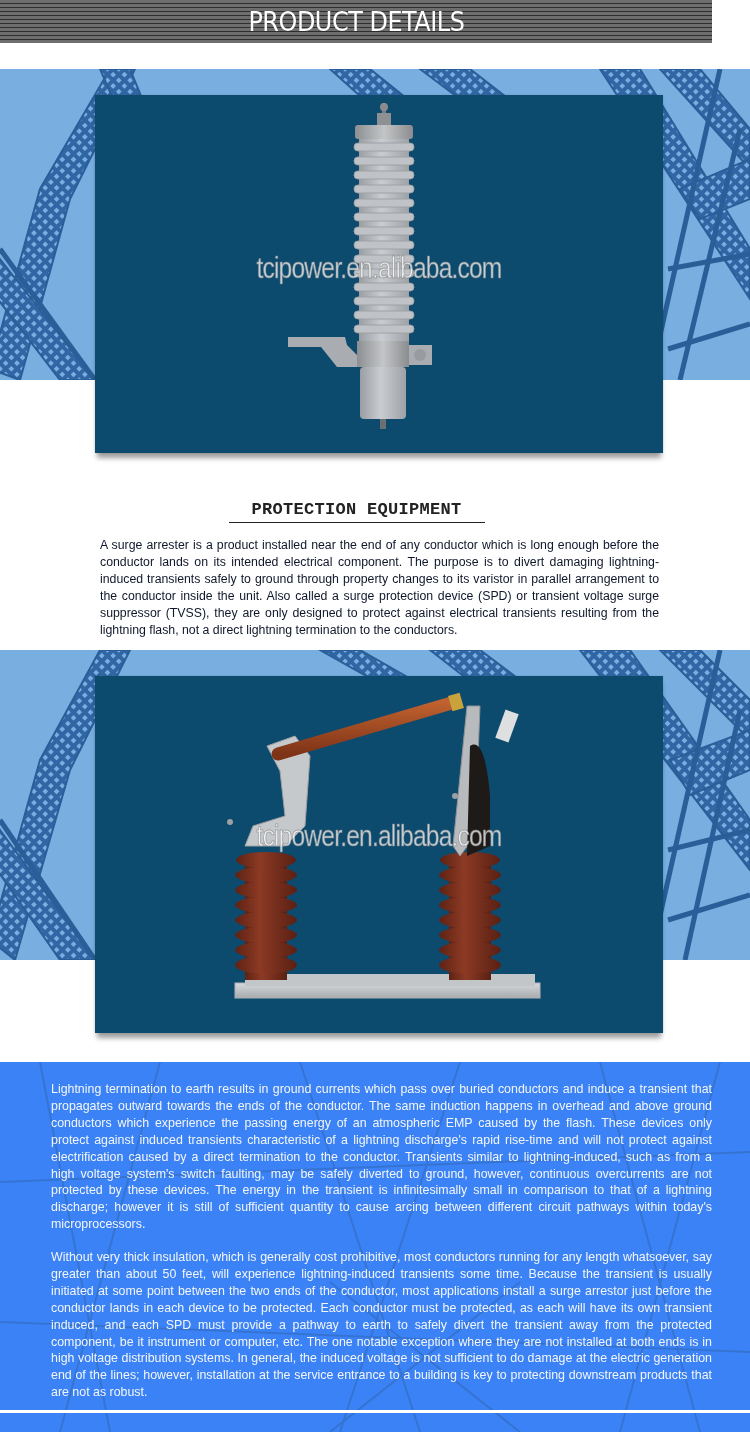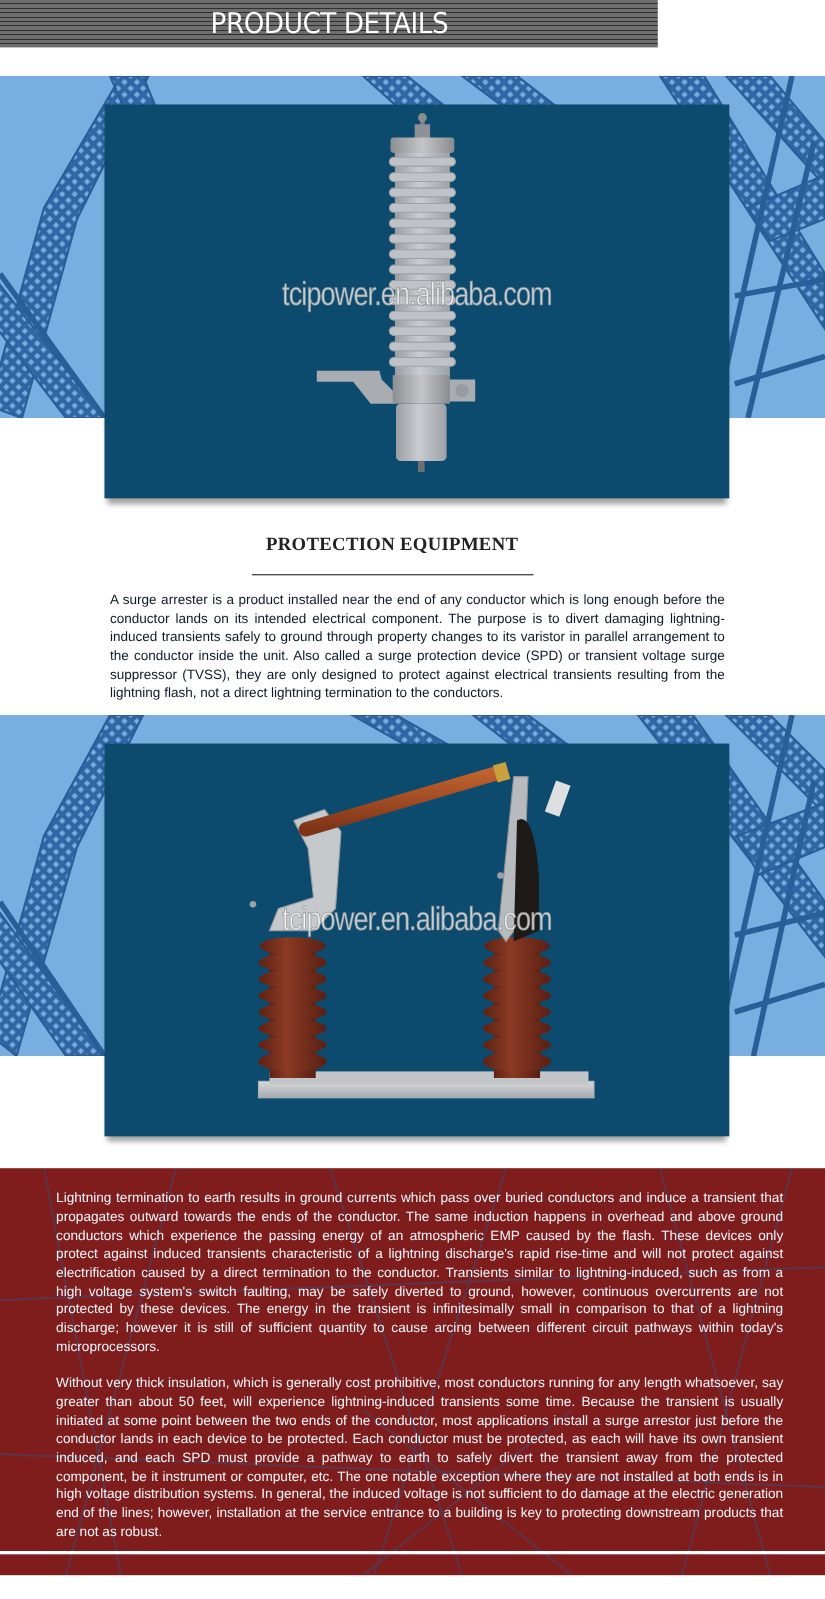--- a/index.html
+++ b/index.html
@@ -3,21 +3,21 @@
 <meta charset="utf-8">
 <style>
   html, body { margin:0; padding:0; }
   body {
     width:750px; height:1454px; position:relative; overflow:hidden;
     background:#ffffff;
     font-family:"Liberation Sans", sans-serif;
   }
   
   .banner {
-    position:absolute; left:0; top:0; width:598px; height:43px;
+    position:absolute; left:0; top:0; width:712px; height:43px;
     background: repeating-linear-gradient(to bottom,
       #6e6e6e 0px, #6e6e6e 3px, #2e2e2e 3px, #2e2e2e 4px);
     display:flex; align-items:center; justify-content:center;
   }
   .banner-title {
     color:#ffffff; font-size:26px; letter-spacing:-0.5px;
     font-family:"DejaVu Sans", sans-serif; font-weight:normal;
     transform:scaleX(0.92);
     text-shadow:0 0 1px rgba(0,0,0,0.3);
   }
@@ -47,39 +47,39 @@
     font-size:30px; letter-spacing:-1px;
     color:rgba(255,255,255,0.75);
     -webkit-text-stroke:1px rgba(120,120,120,0.55);
     transform:scaleX(0.82);
   }
   .card-1 .watermark { top:156px; }
   .card-2 .watermark { top:143px; }
 
   
   .section-title {
-    position:absolute; left:0; top:485px; width:713px; text-align:center;
-    font-family:Liberation Serif, serif; font-weight:bold;
+    position:absolute; left:0; top:500px; width:713px; text-align:center;
+    font-family:Liberation Mono, monospace; font-weight:bold;
     font-size:17px; color:#222222; letter-spacing:0.3px;
   }
   .section-rule {
     position:absolute; left:229px; top:522px; width:256px; height:1px;
     background:#222222;
   }
   .intro-text {
     position:absolute; left:100px; top:537px; width:559px;
     font-family:"Liberation Sans", sans-serif; font-size:12.3px;
     line-height:16.9px; color:#0f172a; text-align:justify;
     text-align-last:left;
   }
 
   
   .info-block {
     position:absolute; left:0; top:1062px; width:750px; height:370px;
-    background:#7f1d1d; overflow:hidden;
+    background:#3b82f6; overflow:hidden;
   }
   .info-block svg { position:absolute; left:0; top:0; }
   .info-text {
     position:absolute; left:51px; width:661px;
     font-family:"Liberation Sans", sans-serif; font-size:12.4px;
     line-height:16.9px; color:#f2f6fb; text-align:justify;
     text-align-last:left;
   }
   .info-p1 { top:19px; }
   .info-p2 { top:187px; }

